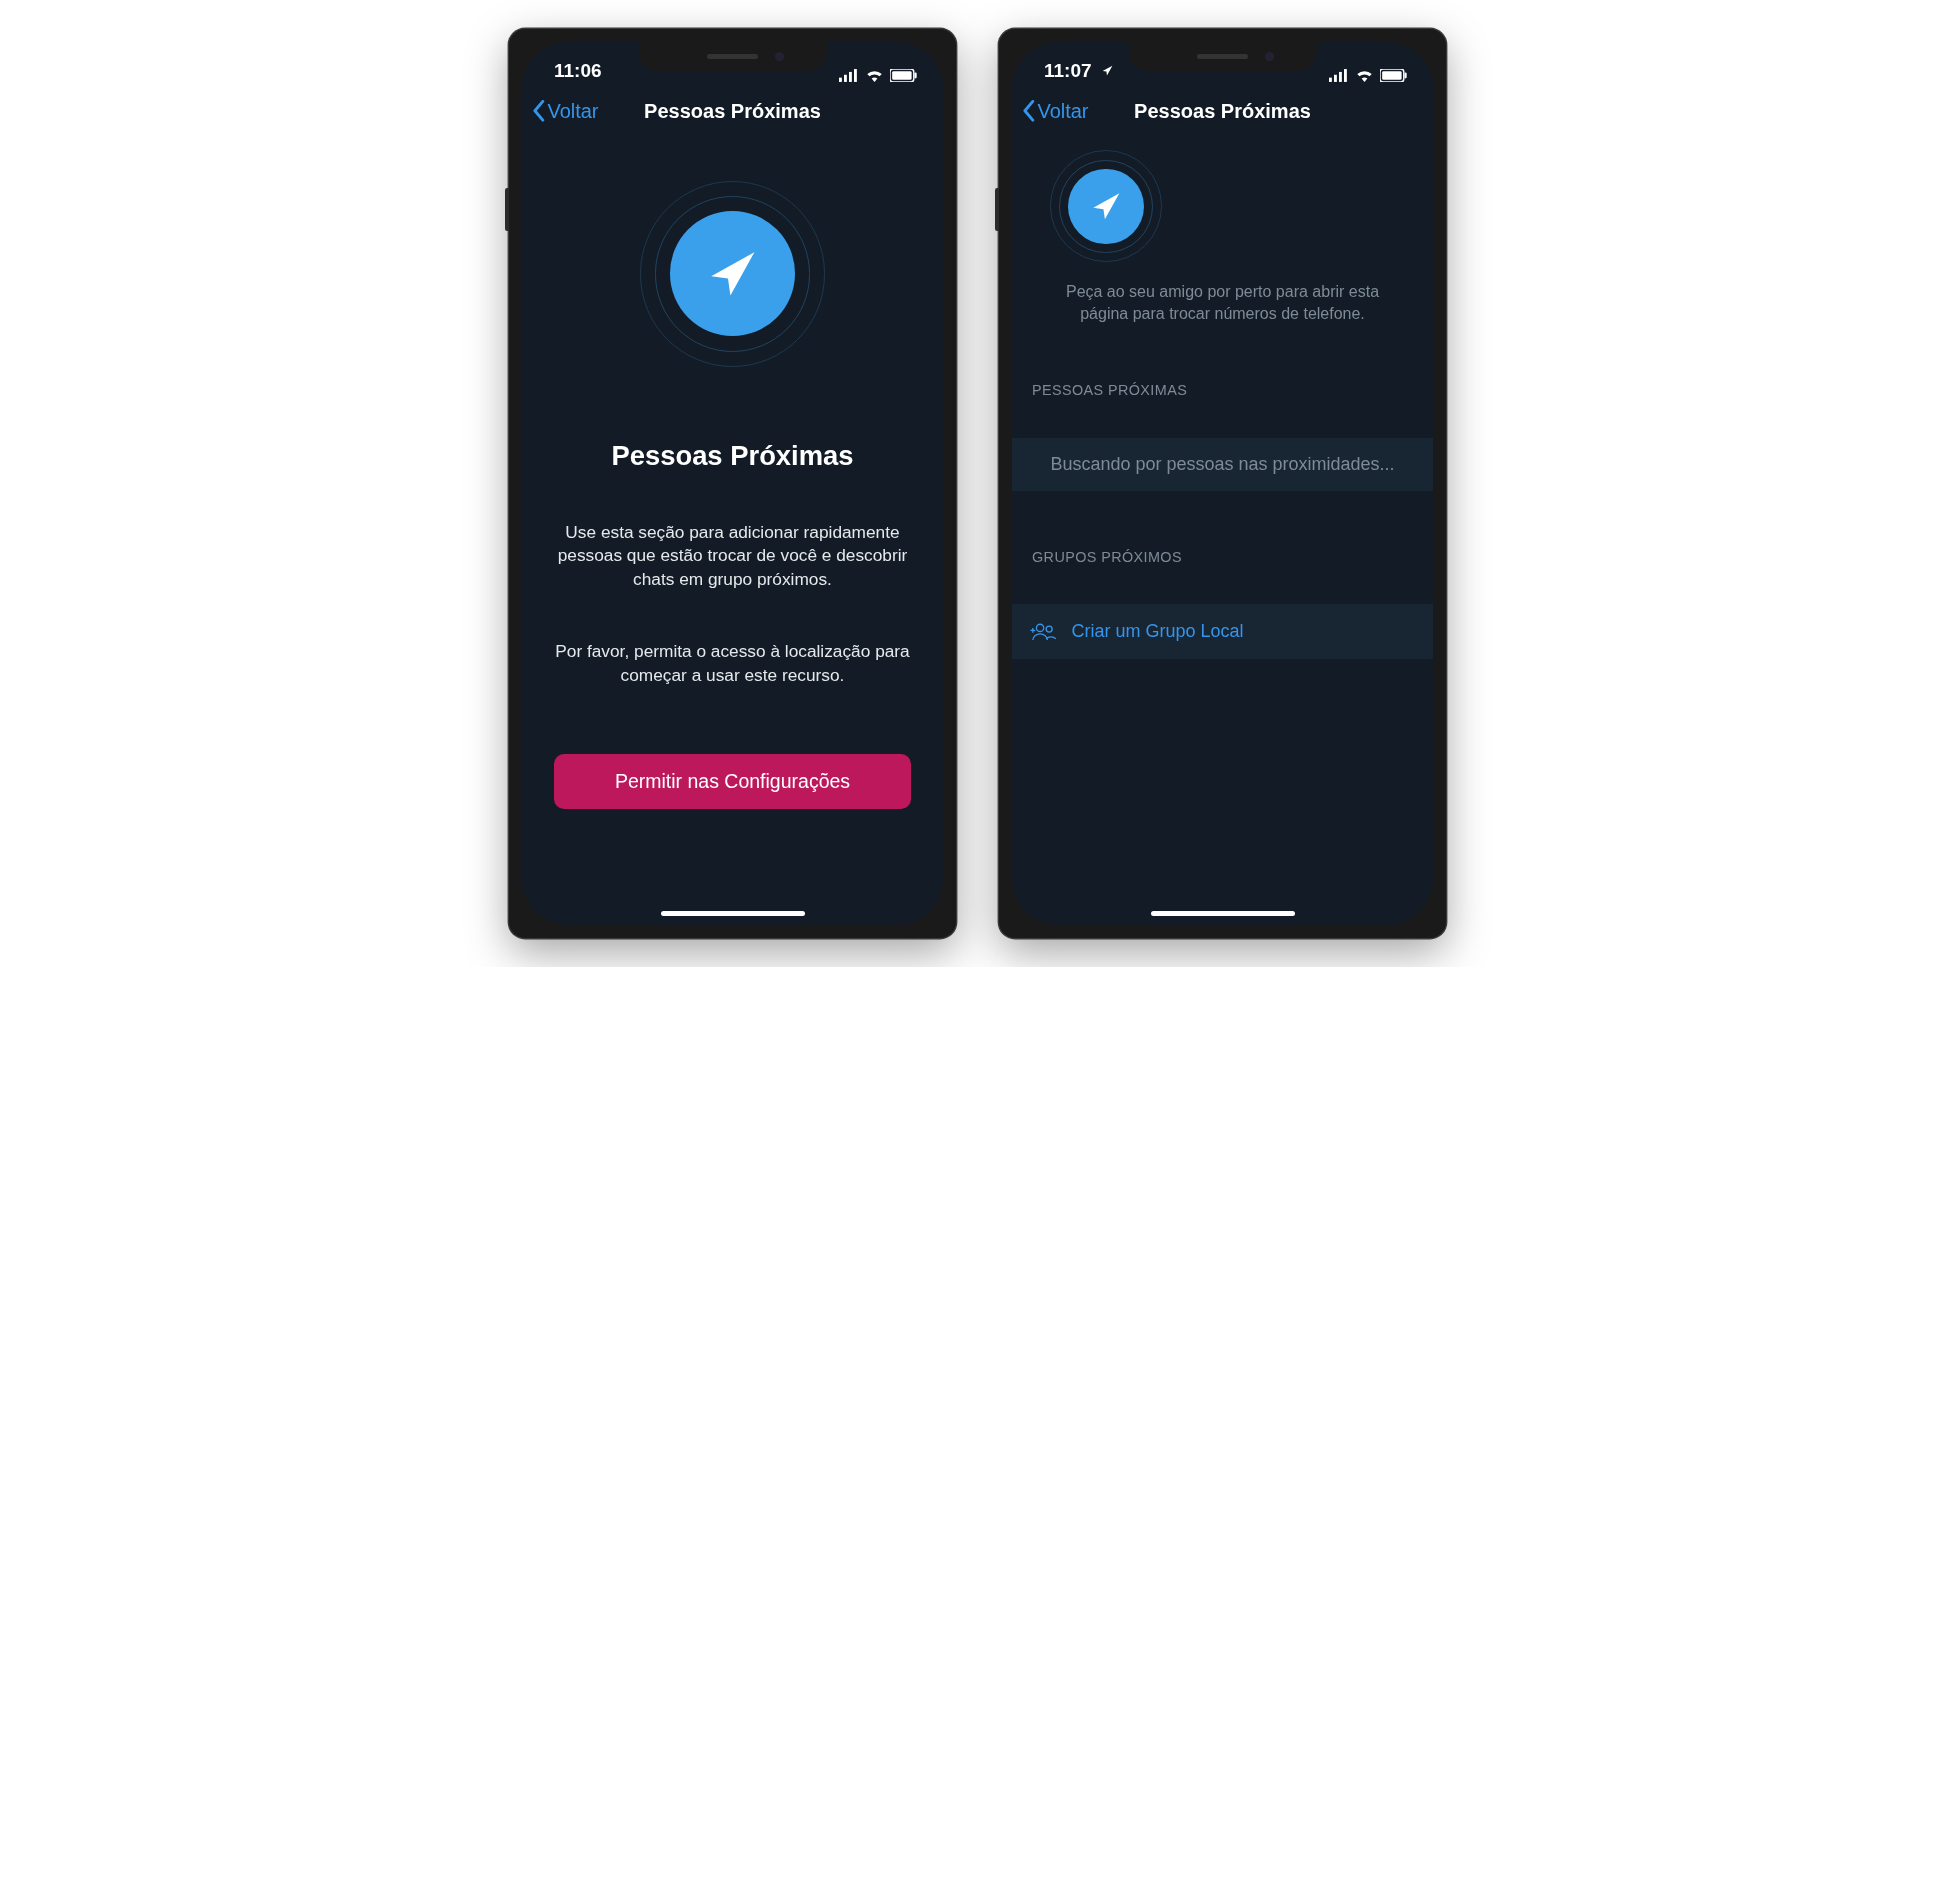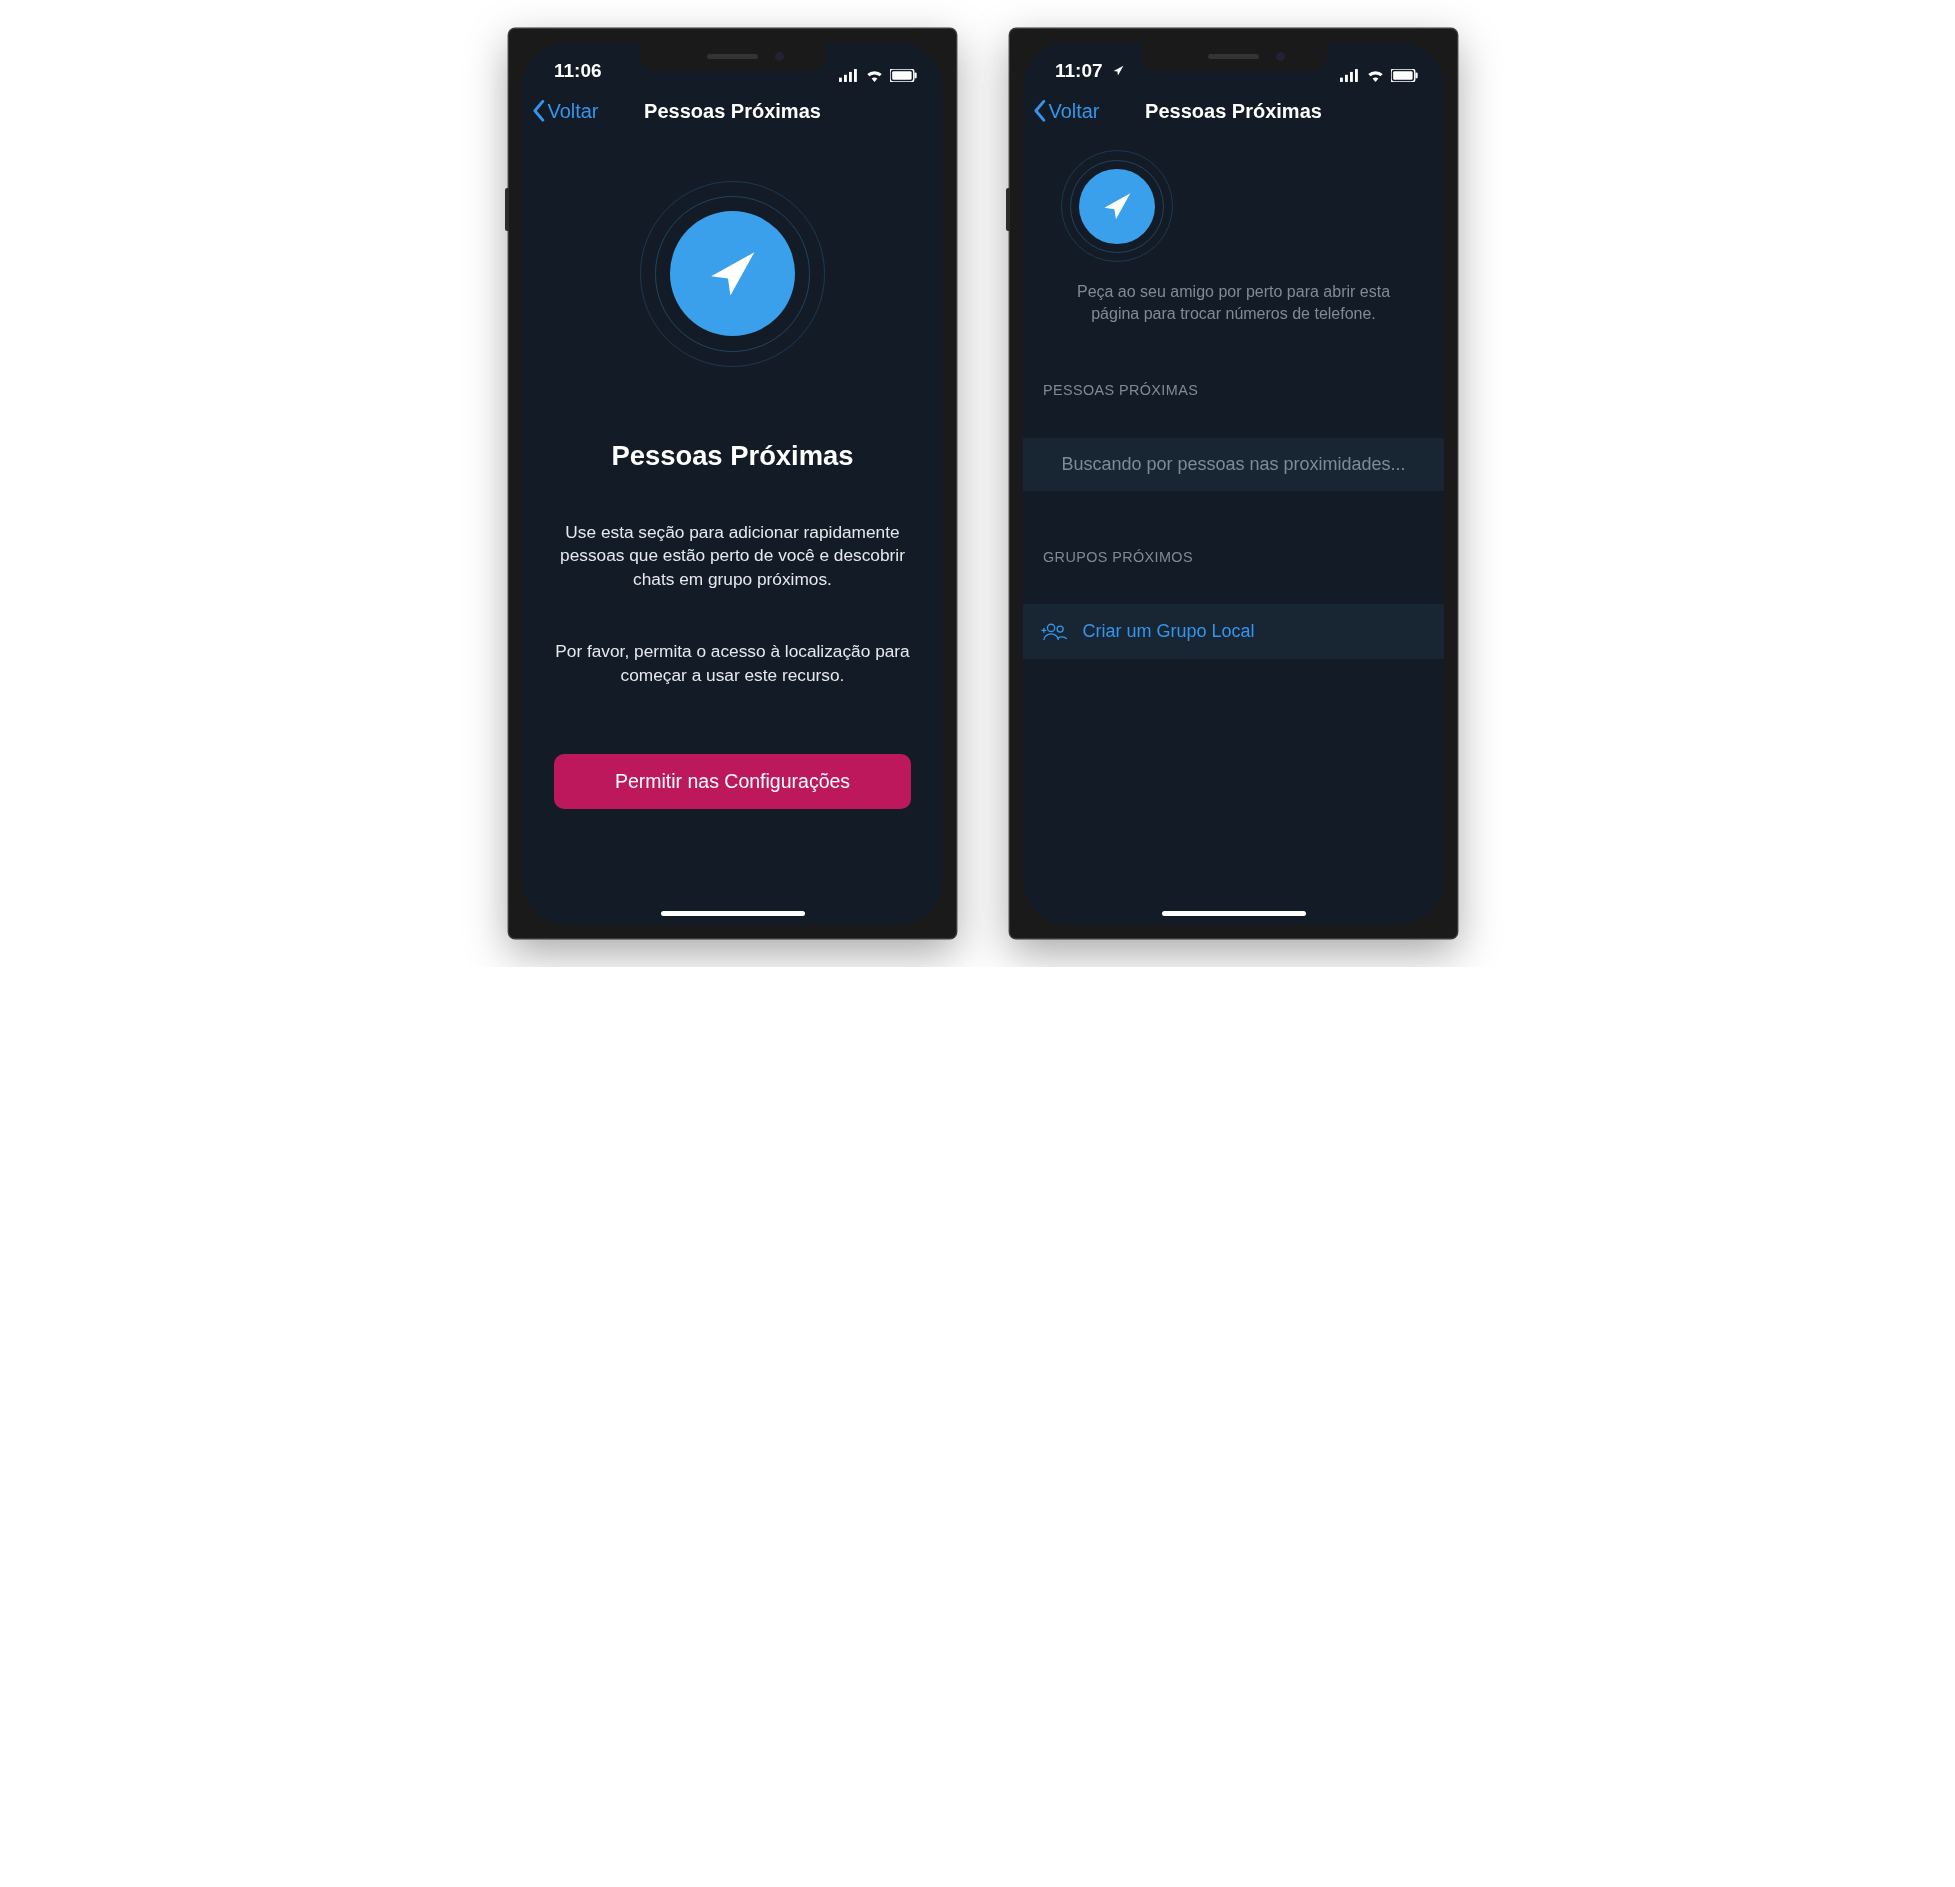--- a/index.html
+++ b/index.html
@@ -10,25 +10,24 @@
     gap: 43px;
     padding: 29px;
     justify-content: center;
     align-items: flex-start;
   }
 
   .device {
     width: 447px;
     height: 909px;
     background: #1a1a1a;
-    border-radius: 6px;
+    border-radius: 16px;
     padding: 13px;
     box-shadow: 0 0 0 1.4px #3a3a3a, 0 14.4px 43px rgba(0,0,0,0.35);
     position: relative;
-    margin-left: 11px;
   }
   .device::before { 
     content:"";
     position:absolute;
     left:-4.3px; top:159px;
     width:4.3px; height:43px;
     background:#2a2a2a;
     border-radius:2.2px 0 0 2.2px;
   }
   .screen {
@@ -254,21 +253,21 @@
       <div class="orb-wrap">
         <div class="ring r1"></div>
           <div class="ring r2"></div>
         <div class="orb">
           <svg viewBox="0 0 24 24">
               <path d="M3 13 L21 3 L11 21 L10 14 Z" fill="#fff"></path>
             </svg>
         </div>
       </div>
       <h2>Pessoas Próximas</h2>
-      <p>Use esta seção para adicionar rapidamente pessoas que estão perto de você e descobrir chats em grupo próximos.</p>
+      <p>Use esta seção para adicionar rapidamente pessoas que estão trocar de você e descobrir chats em grupo próximos.</p>
       <p>Por favor, permita o acesso à localização para começar a usar este recurso.</p>
       <div class="primary-btn">Permitir nas Configurações</div>
     </div>
 
     <div class="home-indicator"></div>
   </div>
 </div>
 
 <div class="device">
   <div class="screen">

